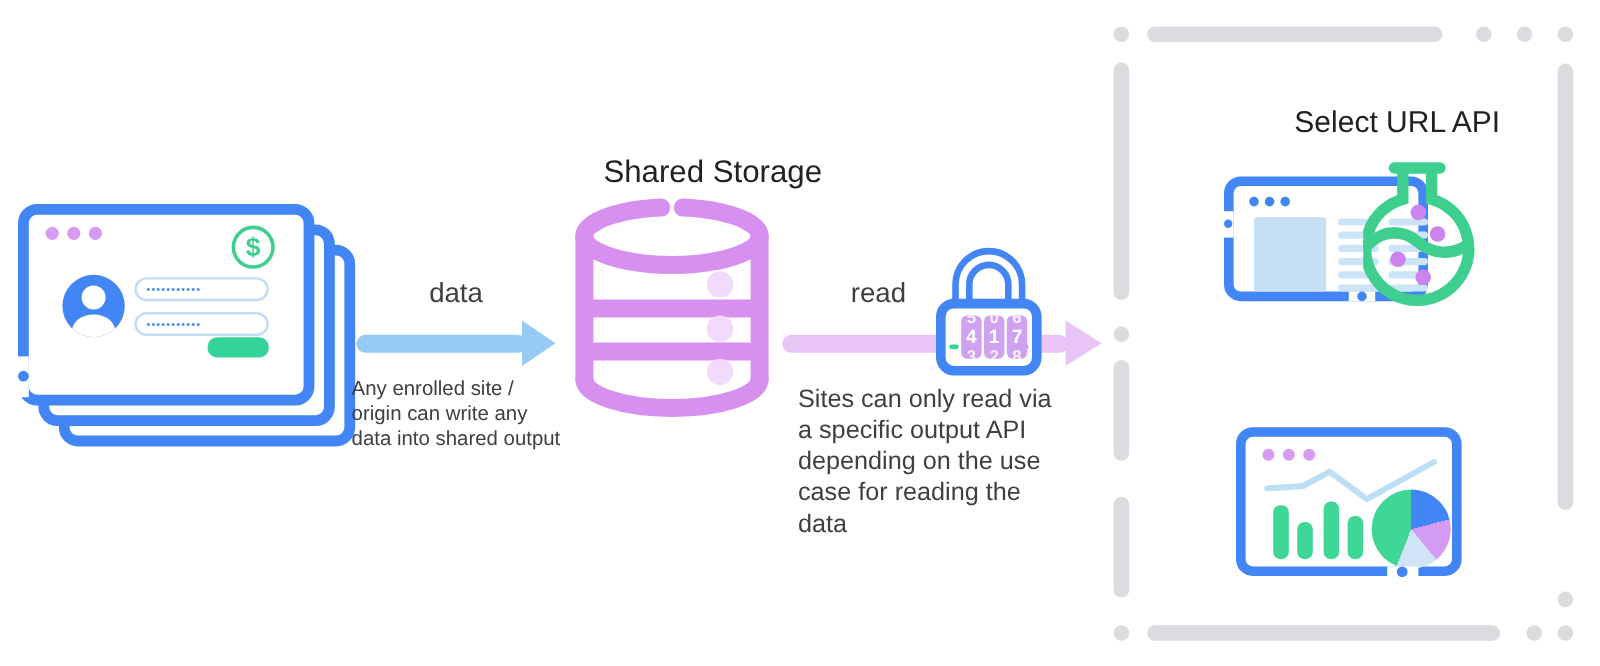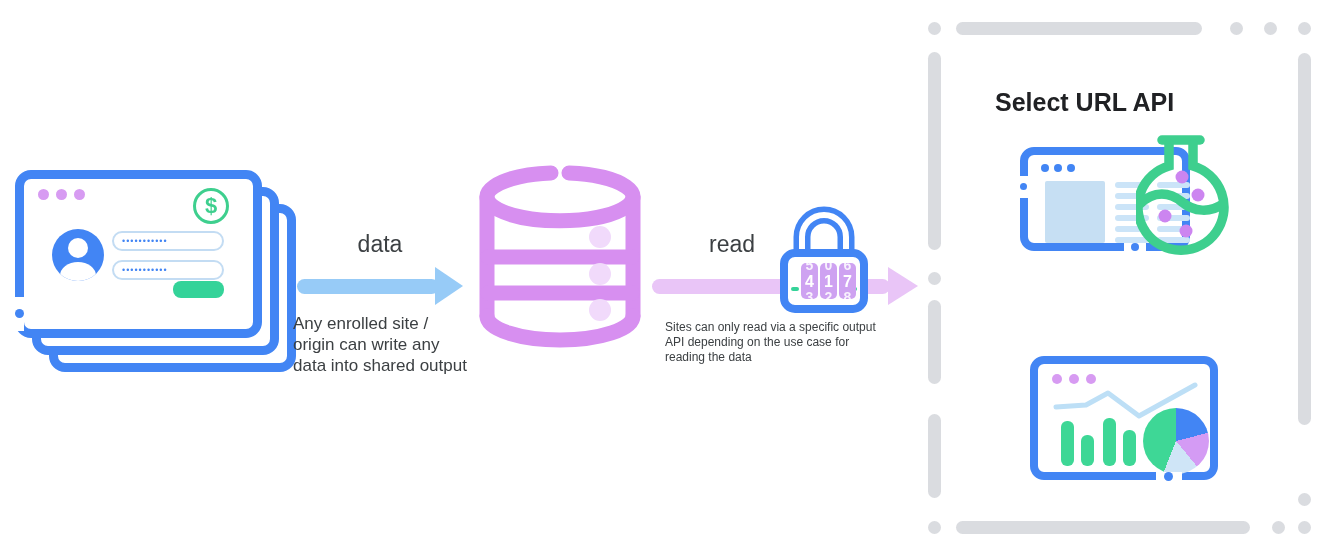--- a/index.html
+++ b/index.html
@@ -1,18 +1,18 @@
 <!DOCTYPE html>
 <html style="--blue: #4285F4; --green: #3ECF8E; --green2: #34D399; --bar_green: #3ED796; --db_purple: #D78FF0; --db_dot: #F1DAFB; --dot_purple: #D79BF2; --wheel_purple: #CEA2F1; --flask_dot: #CC85F0; --arrow_blue: #97CBF7; --arrow_purple: #E9C5F7; --dash_gray: #DADCE0; --lt_blue_fill: #C6DFF3; --lt_blue_line: #CBE4F8; --chart_line_blue: #BDDFF6; --pie_purple: #D49BF4; --pie_ltblue: #CFE5F7; --text_dark: #202124; --text_body: #3C4043;"><head>
 <meta charset="utf-8">
 <style>
   html,body{margin:0;padding:0;background:#fff;font-family:"Liberation Sans",sans-serif;}
   .stage{position:relative;width:1333px;height:555px;background:#fff;overflow:hidden;}
   .abs{position:absolute;}
-  .title{font-weight:700;color:var(--text_dark);text-align:left;}
+  .title{font-weight:400;color:var(--text_dark);text-align:right;}
   .flow-label{font-size:23px;color:var(--text_body);text-align:center;}
   .caption{font-size:17px;line-height:1.24;color:var(--text_body);}
   
   .card{position:absolute;width:247px;height:168px;background:#fff;border:9px solid var(--blue);border-radius:16px;box-sizing:border-box;}
   .pdot{position:absolute;width:11px;height:11px;border-radius:50%;background:var(--dot_purple);}
   .bdot{position:absolute;border-radius:50%;background:var(--blue);}
   .dollar{position:absolute;width:36px;height:36px;border:3px solid var(--green);border-radius:50%;display:flex;align-items:center;justify-content:center;font-size:22px;font-weight:700;color:var(--green);box-sizing:border-box;}
   .avatar{position:absolute;width:52px;height:52px;border-radius:50%;background:var(--blue);overflow:hidden;}
   .avatar .head{position:absolute;left:16px;top:9px;width:20px;height:20px;border-radius:50%;background:#fff;}
   .avatar .torso{position:absolute;left:8px;top:33px;width:36px;height:28px;border-radius:50%;background:#fff;}
@@ -64,38 +64,39 @@
       <div class="wbreak" style="left:-9px;top:118px;width:9px;height:34px;"></div>
       <div class="bdot" style="left:-9px;top:130px;width:9px;height:9px;"></div>
     </div>
   </div>
 
   <div class="abs flow-label" style="left:330px;top:231px;width:100px;">data</div>
   <div class="abar" style="left:297px;top:279px;width:142px;background:var(--arrow_blue);"></div>
   <div class="tri" style="left:435px;top:267px;border-left:28px solid var(--arrow_blue);"></div>
   <div class="abs caption" style="left:293px;top:313px;width:175px;">Any enrolled site / origin can write any data into shared output</div>
 
+  <div class="abs title" style="left:435px;top:128px;width:250px;font-size:26px;">Shared Storage</div>
   <svg class="abs" style="left:474px;top:164px;" width="172" height="196" viewBox="0 0 172 196" fill="none">
     <g style="stroke:var(--db_purple);" stroke-width="15" stroke-linecap="round" fill="none">
       <path d="M77,9 A73,24 0 1 0 95,9"></path>
       <path d="M13,33 L13,152"></path>
       <path d="M159,33 L159,152"></path>
       <path d="M13,152 A73,24 0 0 0 159,152"></path>
       <path d="M14,93 L158,93"></path>
       <path d="M14,129 L158,129"></path>
     </g>
     <circle cx="126" cy="73" r="11" style="fill:var(--db_dot);"></circle>
     <circle cx="126" cy="110" r="11" style="fill:var(--db_dot);"></circle>
     <circle cx="126" cy="146" r="11" style="fill:var(--db_dot);"></circle>
   </svg>
 
   <div class="abs flow-label" style="left:692px;top:231px;width:80px;">read</div>
   <div class="abar" style="left:652px;top:279px;width:238px;background:var(--arrow_purple);"></div>
   <div class="tri" style="left:888px;top:267px;border-left:30px solid var(--arrow_purple);"></div>
-  <div class="abs caption" style="left:665px;top:320px;width:215px;font-size:12px;">Sites can only read via a specific output API depending on the use case for reading the data</div>
+  <div class="abs caption" style="left:665px;top:320px;width:215px;font-size:21px;">Sites can only read via a specific output API depending on the use case for reading the data</div>
 
   <div class="abs" style="left:778px;top:201px;width:92px;height:115px;">
     <svg class="abs" style="left:0;top:0;" width="92" height="58" viewBox="0 0 92 58" fill="none">
       <path d="M24,58 L24,36 A22,22 0 0 1 68,36 L68,58" style="stroke:var(--blue);" stroke-width="17" fill="none"></path>
       <path d="M24,58 L24,36 A22,22 0 0 1 68,36 L68,58" stroke="#fff" stroke-width="6" fill="none"></path>
     </svg>
     <div class="lockbody" style="left:2px;top:48px;">
       <div class="gdash" style="left:3px;top:30px;"></div>
       <div class="gdash" style="left:61px;top:30px;"></div>
       <div class="wheel" style="left:13px;top:6px;">

